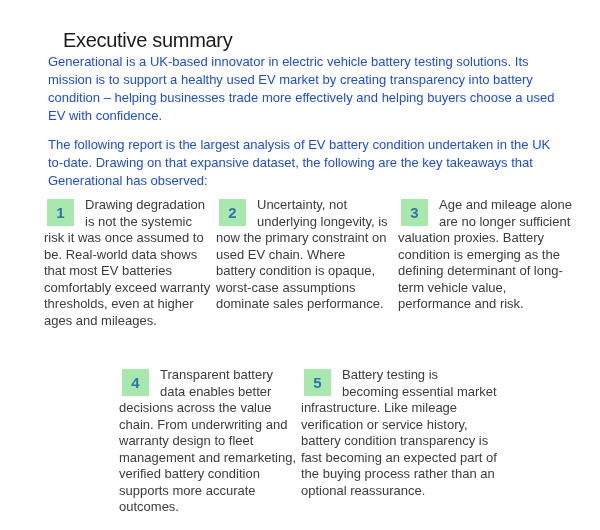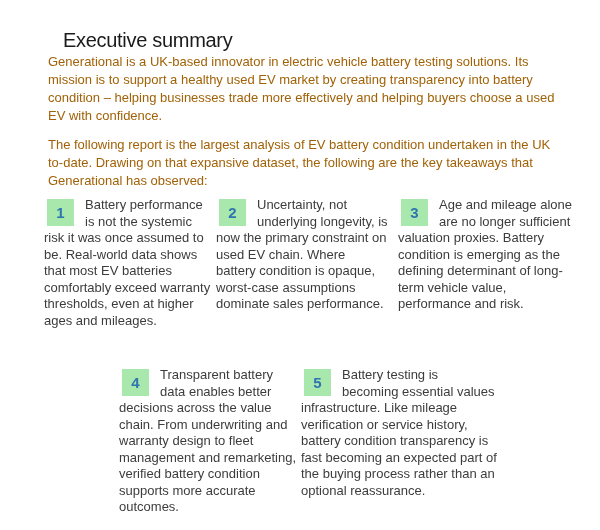--- a/index.html
+++ b/index.html
@@ -27,21 +27,21 @@
     letter-spacing: -0.3px;
     color: #1b1b1b;
   }
   p.body-text {
     position: absolute;
     margin: 0;
     left: 48px;
     width: 516px;
     font-size: 13px;
     line-height: 18px;
-    color: #a16207;
+    color: #1d4ed8;
   }
   p.p1 { top: 53px; }
   p.p2 { top: 136px; }
   .takeaway {
     position: absolute;
     font-size: 13px;
     line-height: 16.5px;
     color: #3c3c3c;
   }
   .takeaway .badge {
@@ -67,32 +67,32 @@
 
 <div class="page">
 
   <h1 class="page-title">Executive summary</h1>
 
   <p class="body-text p1">Generational is a UK-based innovator in electric vehicle battery testing solutions. Its mission is to support a healthy used EV market by creating transparency into battery condition – helping businesses trade more effectively and helping buyers choose a used EV with confidence.</p>
 
   <p class="body-text p2">The following report is the largest analysis of EV battery condition undertaken in the UK to-date. Drawing on that expansive dataset, the following are the key takeaways that Generational has observed:</p>
 
   <div class="takeaway t1">
-    <span class="badge">1</span><span>Battery performance is not the systemic risk it was once assumed to be. Real-world data shows that most EV batteries comfortably exceed warranty thresholds, even at higher ages and mileages.</span>
+    <span class="badge">1</span><span>Drawing degradation is not the systemic risk it was once assumed to be. Real-world data shows that most EV batteries comfortably exceed warranty thresholds, even at higher ages and mileages.</span>
   </div>
 
   <div class="takeaway t2">
     <span class="badge">2</span><span>Uncertainty, not underlying longevity, is now the primary constraint on used EV chain. Where battery condition is opaque, worst-case assumptions dominate sales performance.</span>
   </div>
 
   <div class="takeaway t3">
     <span class="badge">3</span><span>Age and mileage alone are no longer sufficient valuation proxies. Battery condition is emerging as the defining determinant of long-term vehicle value, performance and risk.</span>
   </div>
 
   <div class="takeaway t4">
     <span class="badge">4</span><span>Transparent battery data enables better decisions across the value chain. From underwriting and warranty design to fleet management and remarketing, verified battery condition supports more accurate outcomes.</span>
   </div>
 
   <div class="takeaway t5">
-    <span class="badge">5</span><span>Battery testing is becoming essential values infrastructure. Like mileage verification or service history, battery condition transparency is fast becoming an expected part of the buying process rather than an optional reassurance.</span>
+    <span class="badge">5</span><span>Battery testing is becoming essential market infrastructure. Like mileage verification or service history, battery condition transparency is fast becoming an expected part of the buying process rather than an optional reassurance.</span>
   </div>
 
 </div>
 
 </body></html>

